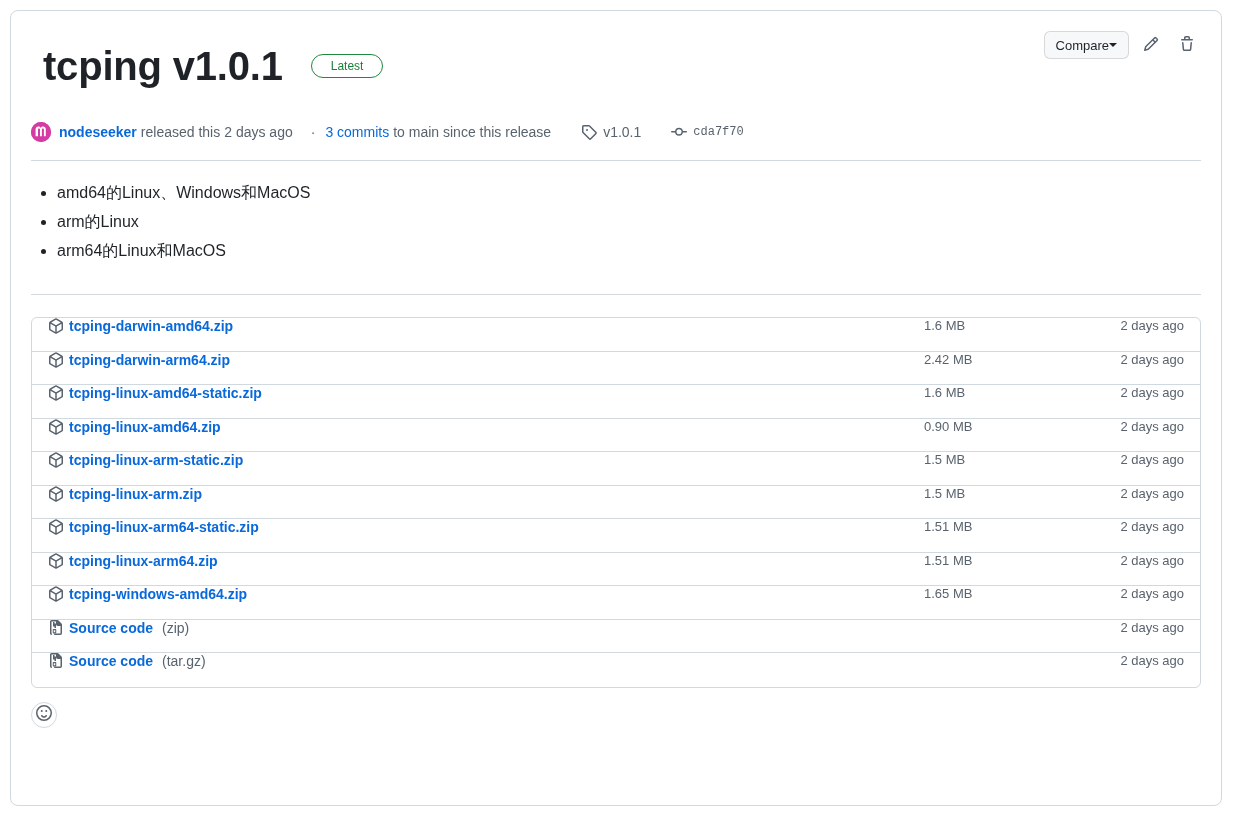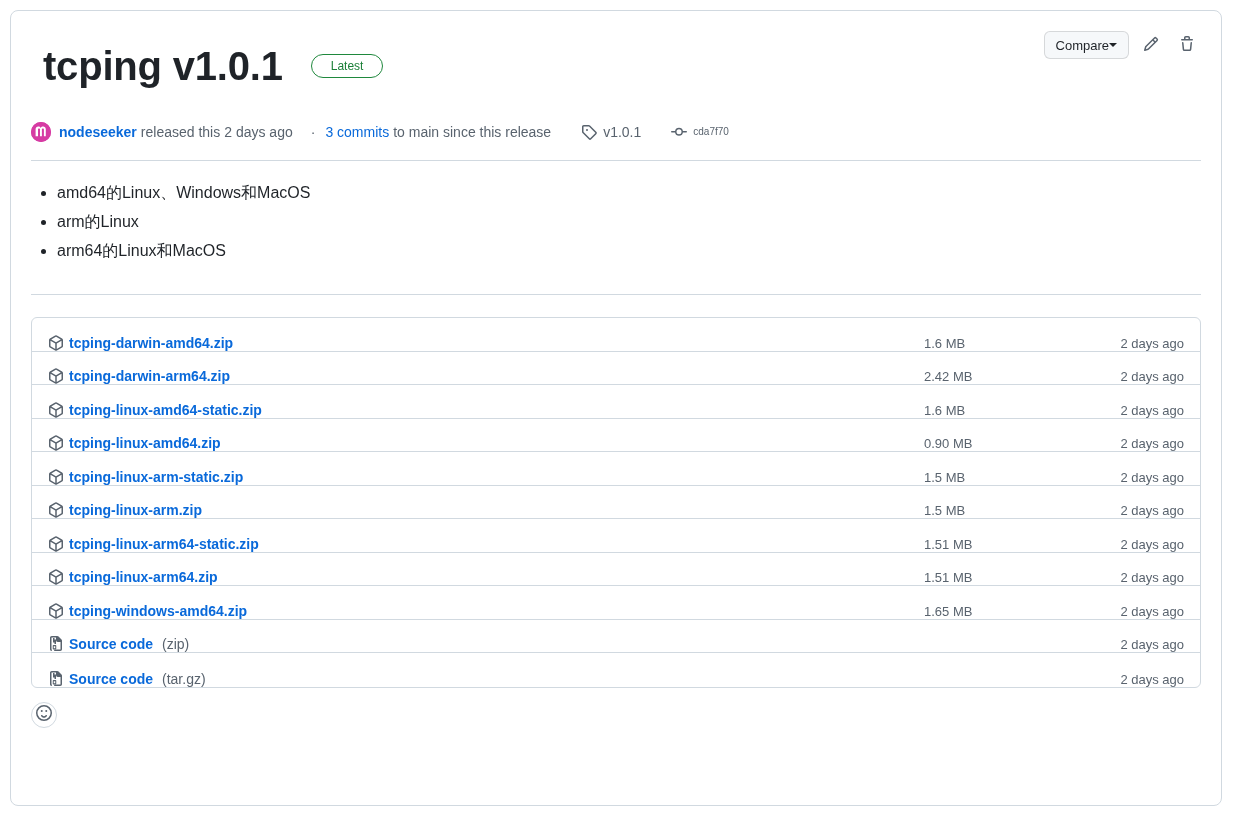--- a/index.html
+++ b/index.html
@@ -116,22 +116,22 @@
   .meta-sep { margin: 0 10px 0 18px; color: #59636e; }
   .meta-link { color: #0969da; text-decoration: none; }
   .meta-chunk {
     display: inline-flex;
     align-items: center;
     gap: 6px;
     margin-left: 30px;
     color: #59636e;
   }
   .meta-chunk .mono {
-    font-family: Liberation Sans, sans-serif;
-    font-size: 10px;
+    font-family: Liberation Mono, monospace;
+    font-size: 12px;
   }
   .meta-chunk .plain { font-size: 14px; }
   .meta-icon { color: #59636e; display: inline-flex; }
 
   
   .hr {
     height: 1px;
     background: #d1d9e0;
     border: 0;
     margin: 18px 20px 0 20px;
@@ -188,21 +188,21 @@
     line-height: 1;
   }
 
   .assets-box {
     border: 1px solid #d1d9e0;
     border-radius: 6px;
     overflow: hidden;
   }
   .asset-row {
     display: flex;
-    align-items: flex-end;
+    align-items: flex-start;
     height: 33.5px;
     padding: 0 16px;
     border-bottom: 1px solid #d1d9e0;
     font-size: 14px;
   }
   .asset-row:last-child { border-bottom: none; }
   .asset-name-cell {
     flex: 1 1 auto;
     display: flex;
     align-items: center;

